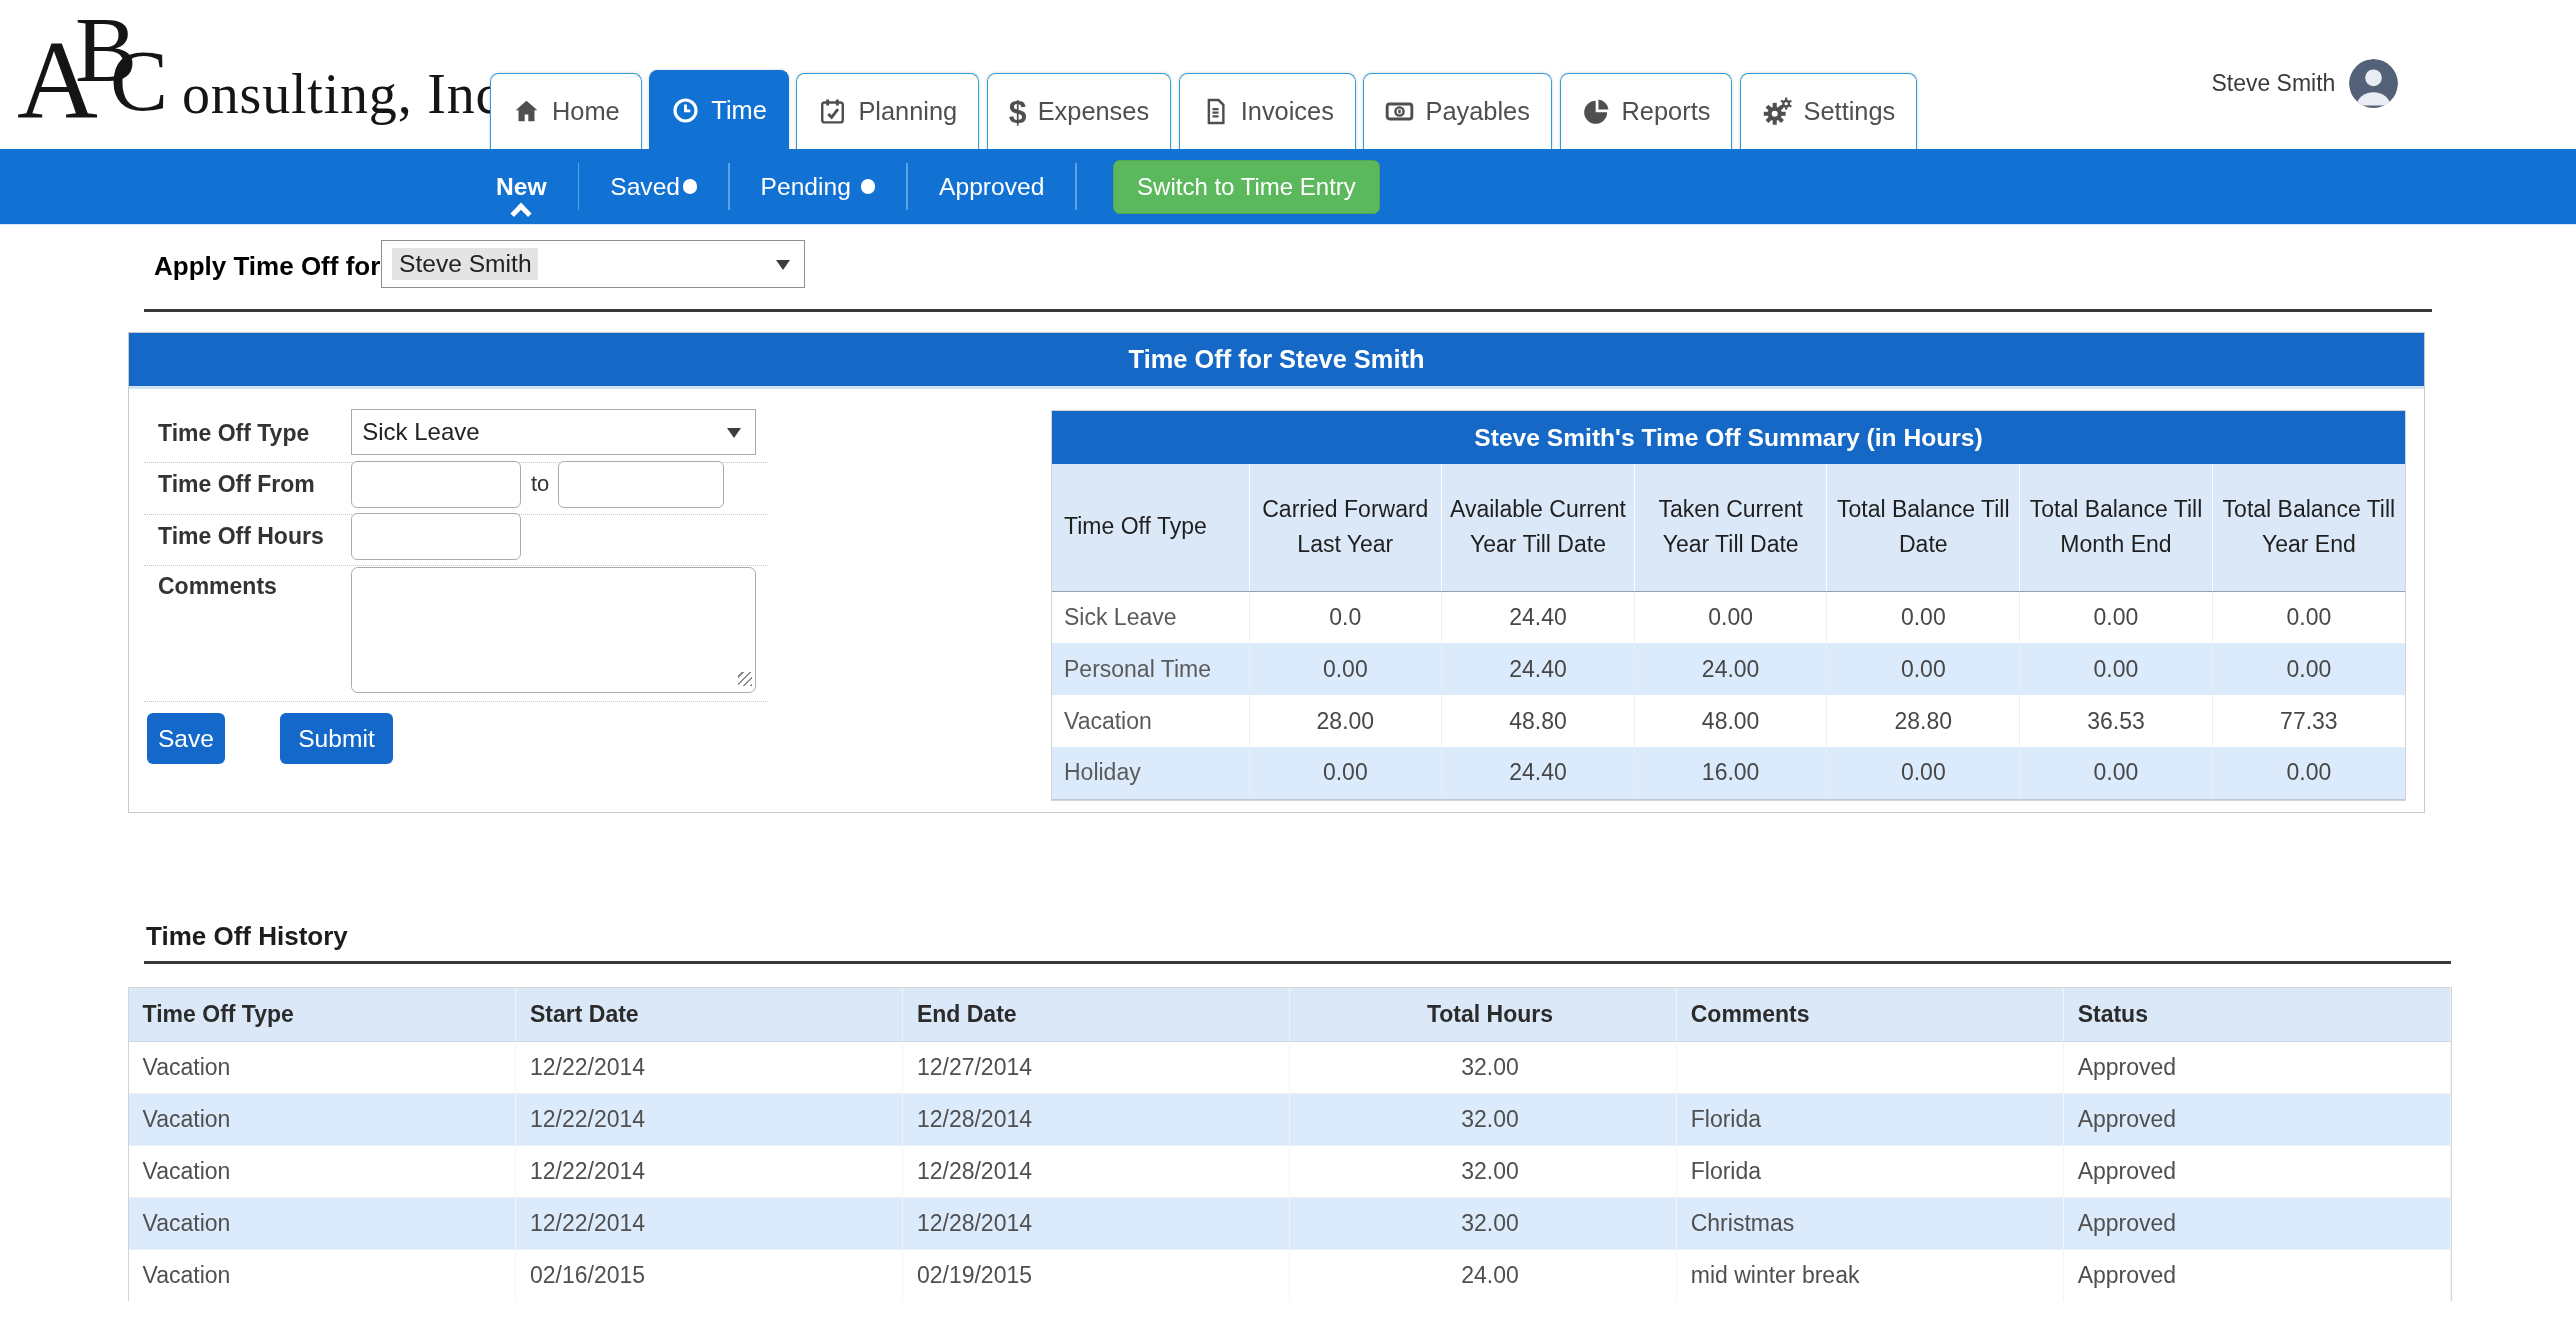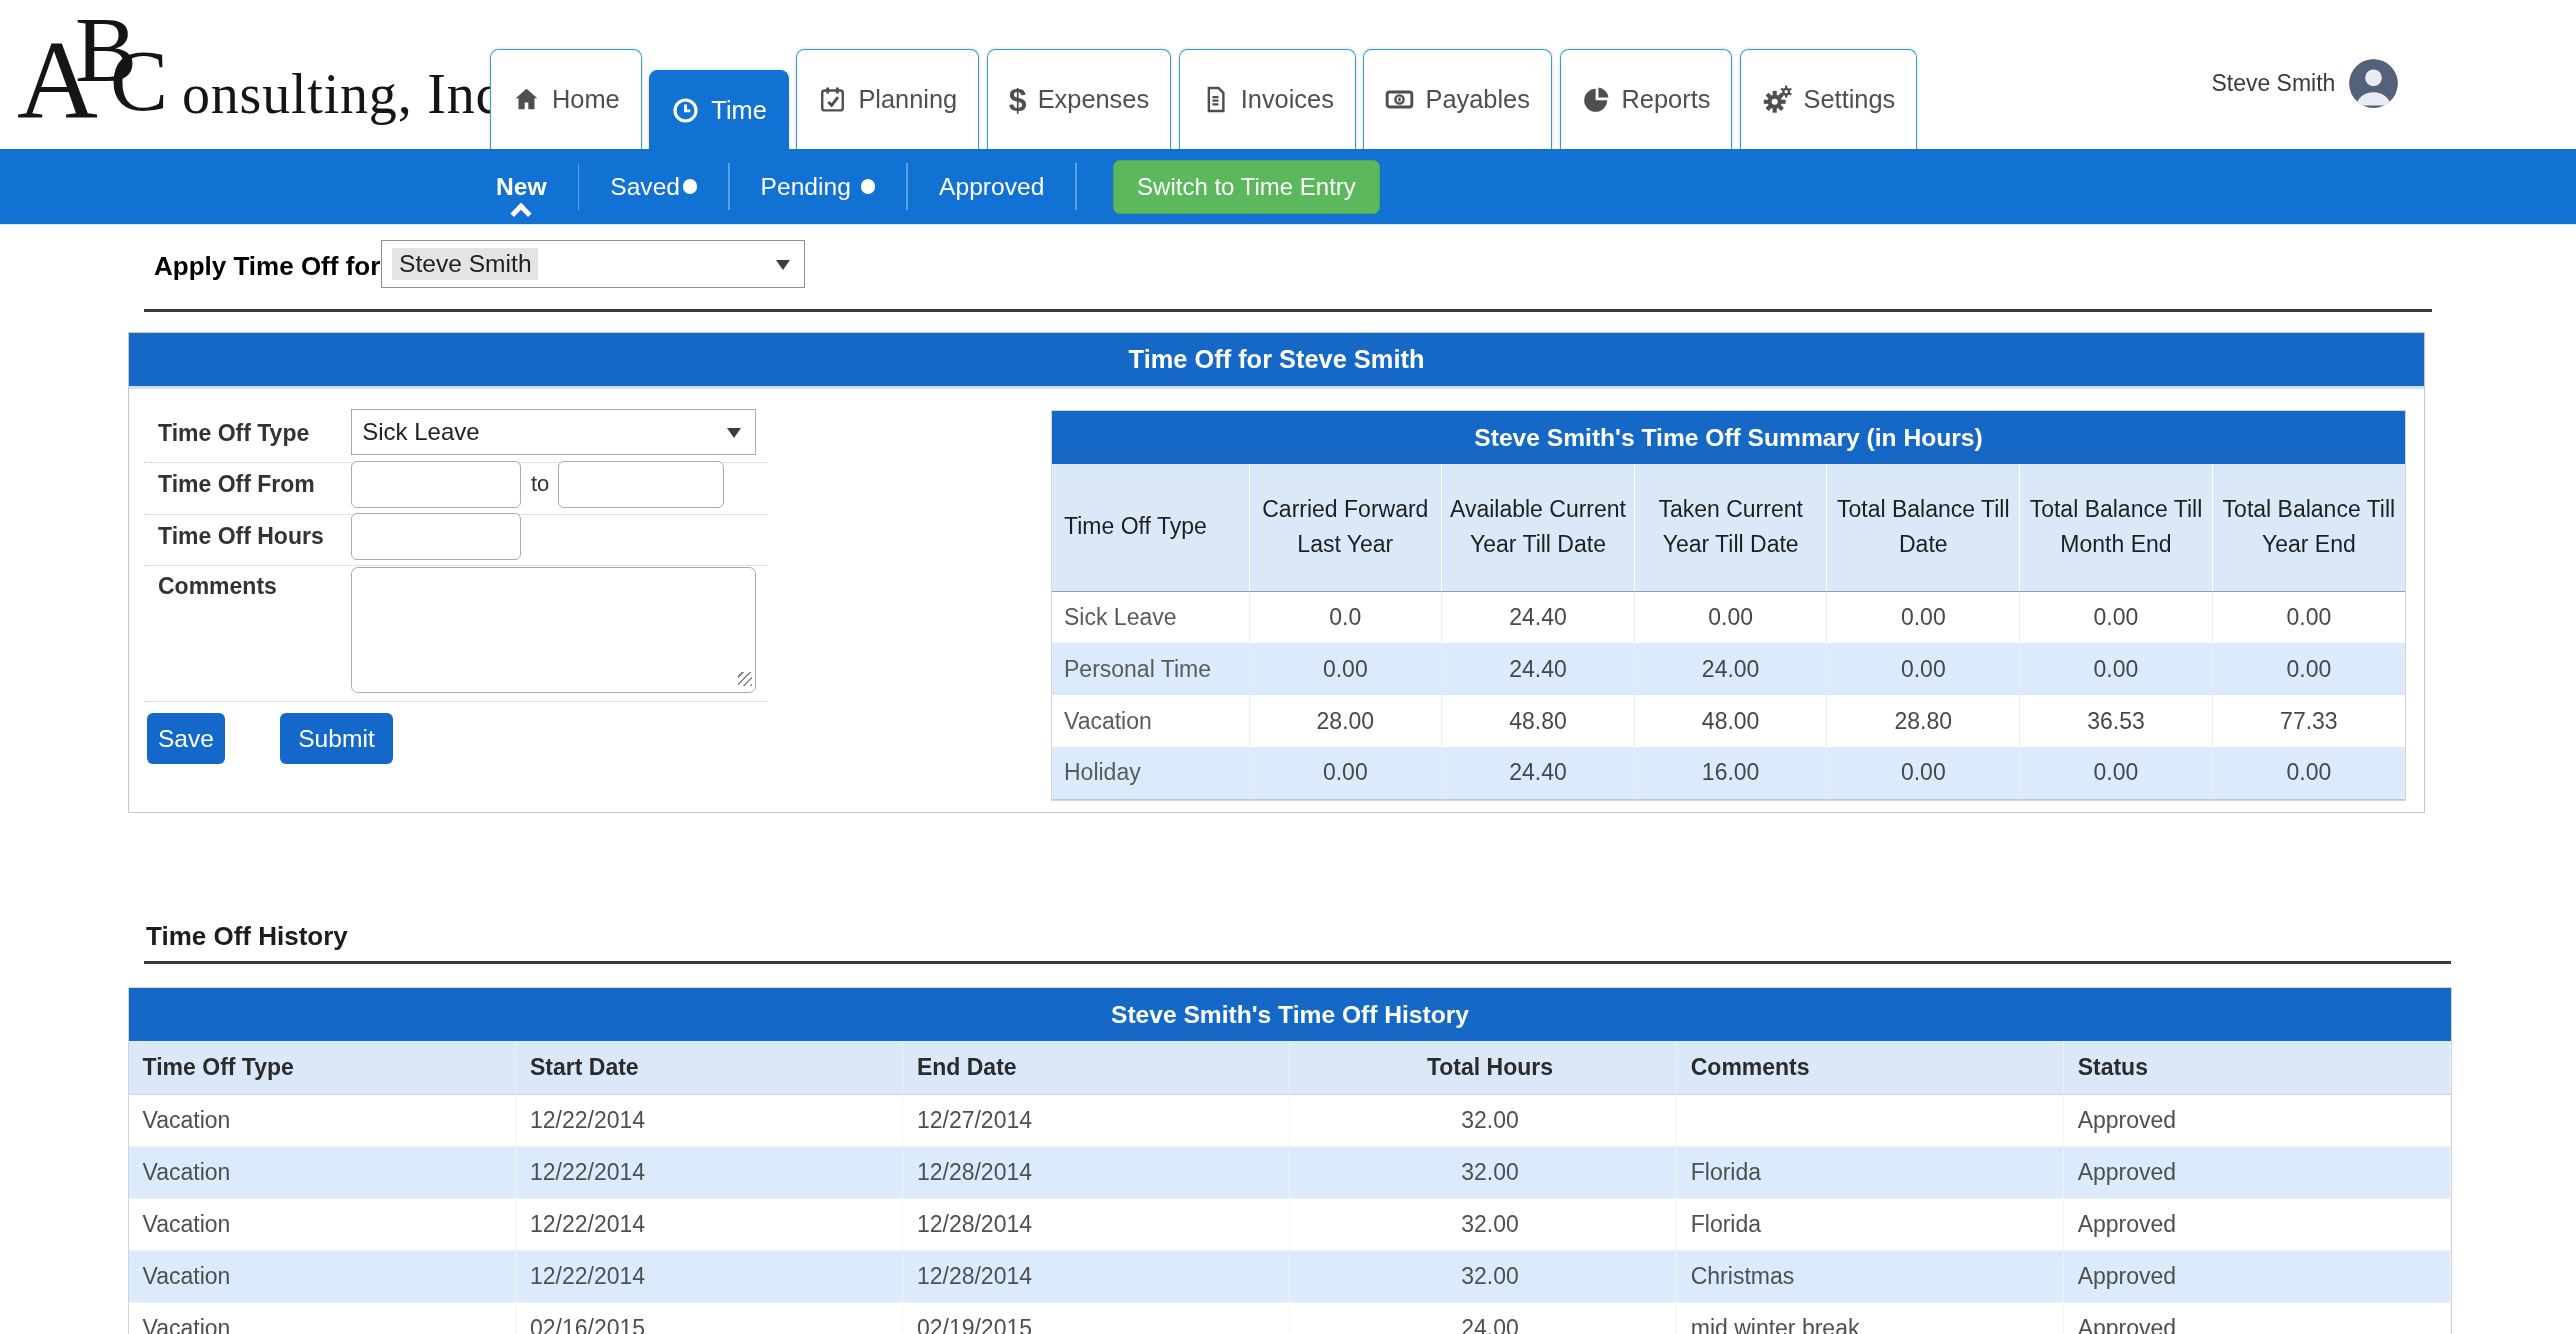--- a/index.html
+++ b/index.html
@@ -12,21 +12,21 @@
 
   .logo { position:absolute; left:12px; top:3.4px; width:526px; height:142px;
           font-family:"Liberation Serif", serif; color:#151515; cursor:pointer; }
   .logo span { position:absolute; line-height:1; }
   .l-a { font-size:112px; left:5.1px;  top:20.4px; }
   .l-b { font-size:93px; left:63px; top:0px; }
   .l-c { font-size:87px; left:98px;top:34px; }
   .l-rest { font-size:56px; left:170px; top:63px; letter-spacing:0.8px; }
 
   .tabs { position:absolute; left:490px; bottom:0; display:flex; align-items:flex-end; gap:7.6px; }
-  .tab { height:100px; display:flex; align-items:center; gap:11px; padding:0 21px;
+  .tab { height:76px; display:flex; align-items:center; gap:11px; padding:0 21px;
          background:#fff; border:1.7px solid #2f9cd8; border-bottom:none;
          border-radius:8.5px 8.5px 0 0; color:#4f4f4f; font-size:25.4px; cursor:pointer;
          box-shadow:0 0.8px 3.4px rgba(0,0,0,.18); }
   .tab.active { background:#1272d3; border-color:#1272d3; color:#fff; height:79px; }
   .ticon { display:flex; align-items:center; }
   .dollar-glyph { font-size:32px; font-weight:600; line-height:1; }
 
   .user { position:absolute; right:178px; top:59px; display:flex; align-items:center; gap:13.6px; cursor:pointer; }
   .user-name { font-size:23px; color:#3a3a3a; }
   .avatar { width:49px; height:49px; border-radius:50%; overflow:hidden; }
@@ -345,21 +345,20 @@
           </tr>
         </tbody>
     </table>
   </div>
 </div>
 
 <div class="history-heading">Time Off History</div>
 <div class="hr2"></div>
 
 <div class="history">
-  <div class="history-title">Steve Smith's Time Off History</div>
   <table class="history-table">
     <thead>
         <tr>
           <th>Time Off Type</th>
           <th>Start Date</th>
           <th>End Date</th>
           <th>Total Hours</th>
           <th>Comments</th>
           <th>Status</th>
         </tr>

